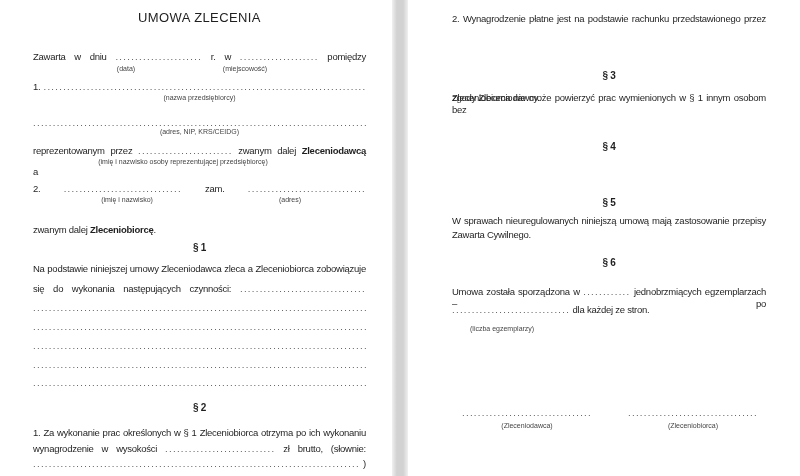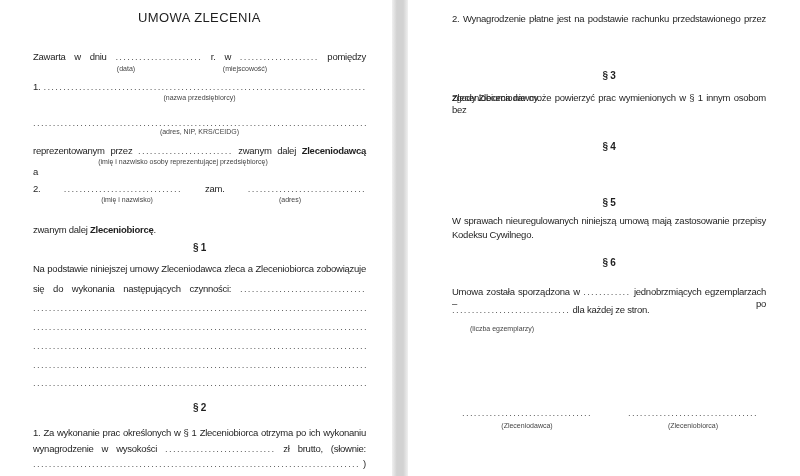--- a/index.html
+++ b/index.html
@@ -118,21 +118,21 @@
     <div class="block just" style="top:13px">2. Wynagrodzenie płatne jest na podstawie rachunku przedstawionego przez</div>
 
     <div class="block center shead" style="top:70px">§ 3</div>
     <div class="block just" style="top:92px">Zleceniobiorca nie może powierzyć prac wymienionych w § 1 innym osobom bez</div>
     <div class="block" style="top:92px">zgody Zleceniodawcy.</div>
 
     <div class="block center shead" style="top:141px">§ 4</div>
 
     <div class="block center shead" style="top:197px">§ 5</div>
     <div class="block just" style="top:215px">W sprawach nieuregulowanych niniejszą umową mają zastosowanie przepisy</div>
-    <div class="block" style="top:229px">Kodeksu Cywilnego.</div>
+    <div class="block" style="top:229px">Zawarta Cywilnego.</div>
 
     <div class="block center shead" style="top:257px">§ 6</div>
     <div class="block just" style="top:286px">
       <span>Umowa została sporządzona w</span>
       <span class="dots">............</span>
       <span>jednobrzmiących egzemplarzach – po</span>
     </div>
     <div class="block" style="top:304px">
       <span class="dots">..............................</span>
       <span>dla każdej ze stron.</span>

